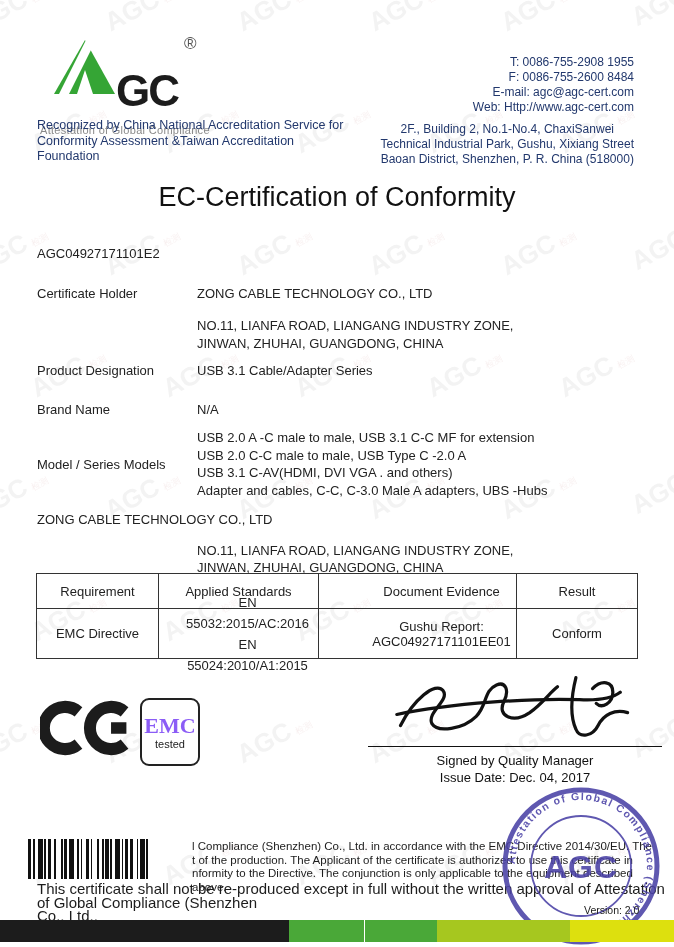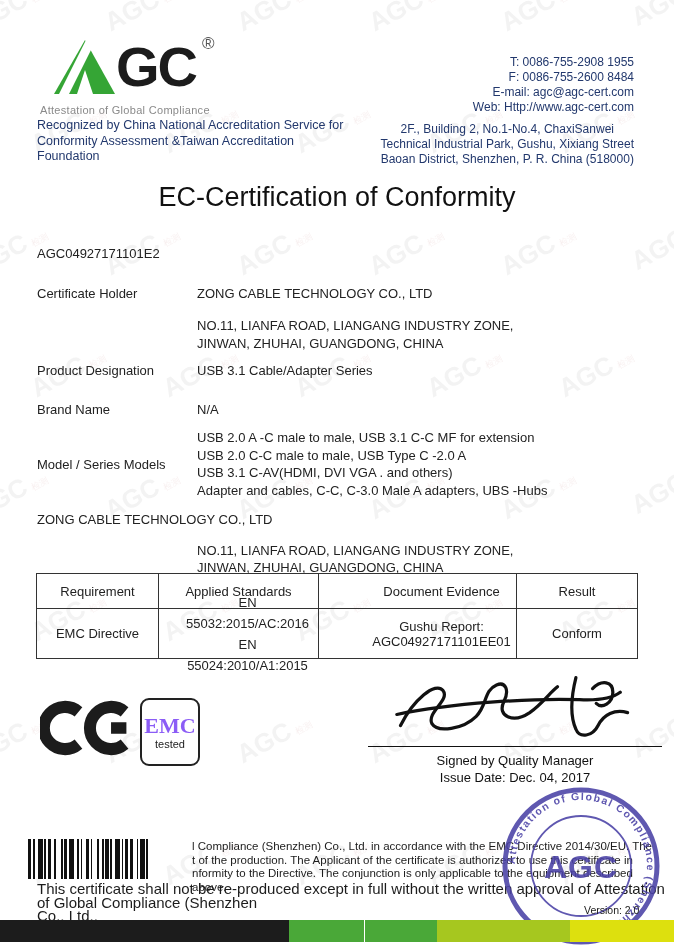--- a/index.html
+++ b/index.html
@@ -11,21 +11,21 @@
   .abs{position:absolute;}
   
   #wm{position:absolute;inset:0;z-index:0;pointer-events:none;overflow:hidden;}
   .wm-tile{position:absolute;transform:rotate(-28deg);font-weight:bold;font-size:26px;
     color:rgba(140,140,140,0.10);white-space:nowrap;}
   .wm-tile small{font-size:9px;color:rgba(200,130,130,0.12);font-weight:normal;margin-left:4px;}
   .content{position:absolute;inset:0;z-index:1;}
   
   .logo-wrap{left:52px;top:38px;}
   .logo-row{display:flex;align-items:flex-start;}
-  .logo-suffix{font-size:56px;font-weight:bold;color:#1c1c1c;line-height:58px;letter-spacing:-2px;}
+  .logo-suffix{font-size:44px;font-weight:bold;color:#1c1c1c;line-height:58px;letter-spacing:-2px;margin-top:24px;}
   .logo-reg{font-size:17px;color:#555;margin-left:6px;margin-top:-4px;}
   .logo-tagline{font-size:11px;color:#8a8a8a;margin-top:4px;margin-left:-12px;letter-spacing:0.3px;}
   .accreditation{left:37px;top:118px;width:340px;font-size:12.5px;line-height:15.5px;color:#22386d;}
   .contact{right:40px;top:55px;text-align:right;font-size:12px;line-height:15px;color:#22386d;}
   .hq{right:40px;top:122px;text-align:center;font-size:12px;line-height:15px;color:#22386d;}
   
   .title{left:0;top:182px;width:100%;text-align:center;font-size:27px;font-weight:normal;color:#111;}
   
   .fields{left:37px;top:245px;width:600px;font-size:13px;}
   .field-row{display:flex;align-items:flex-start;}

